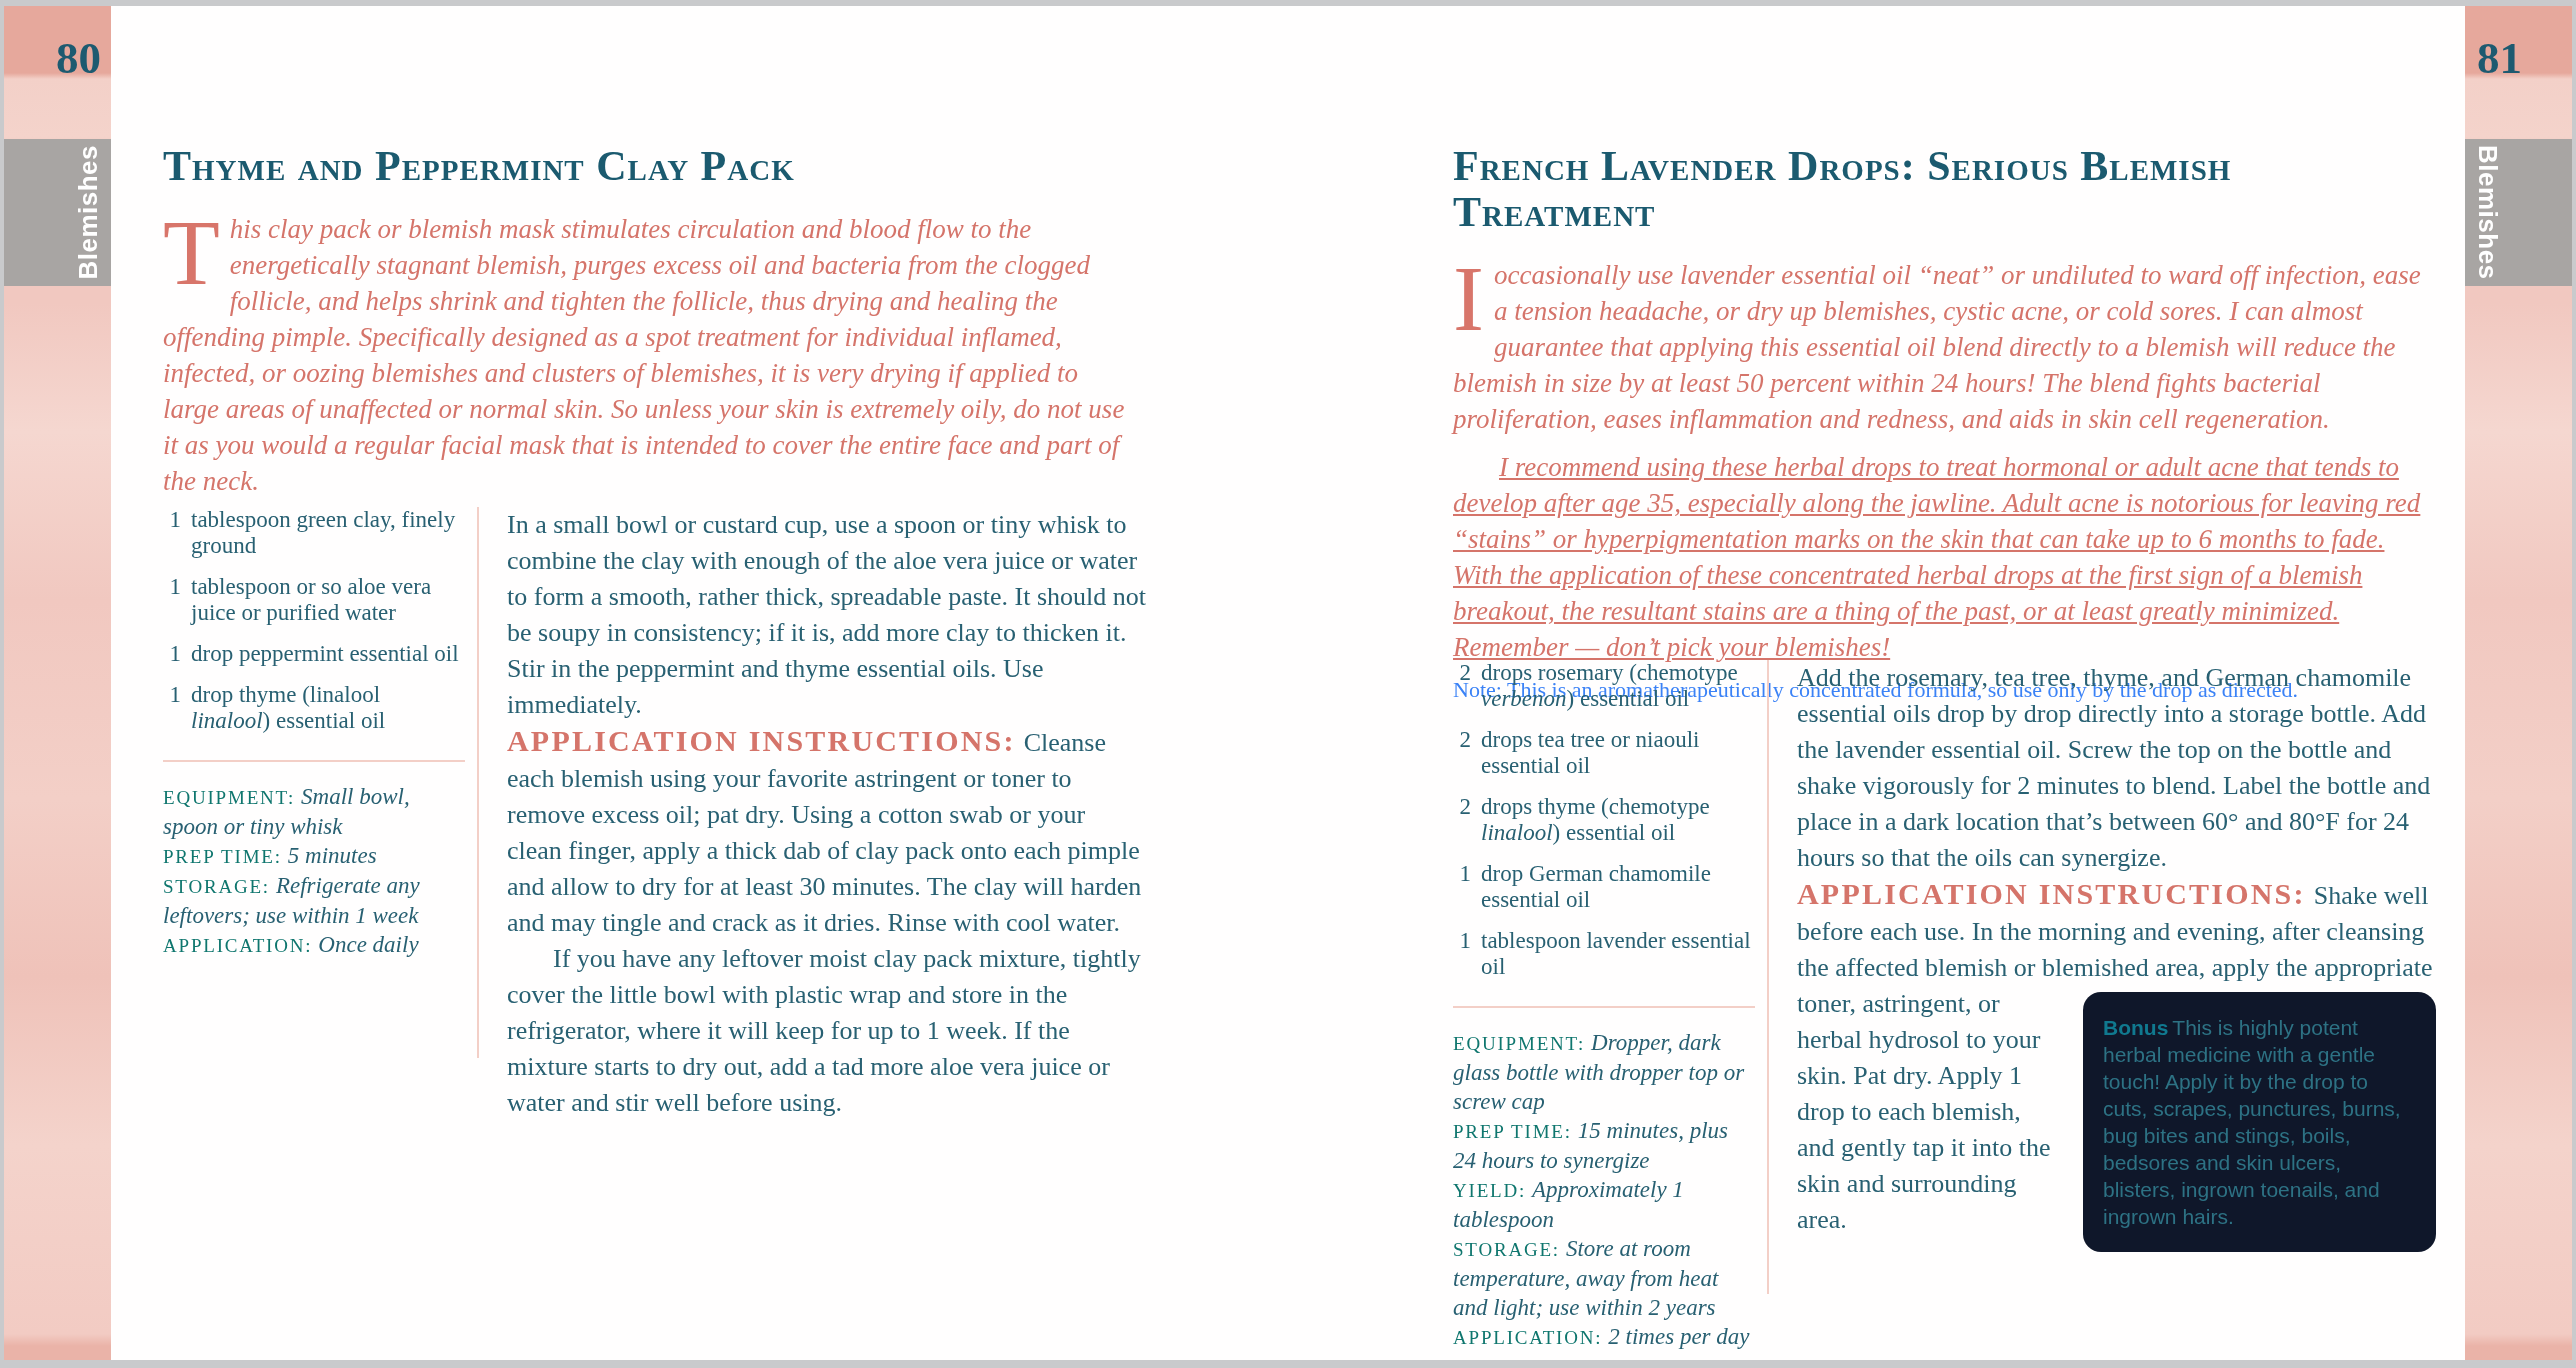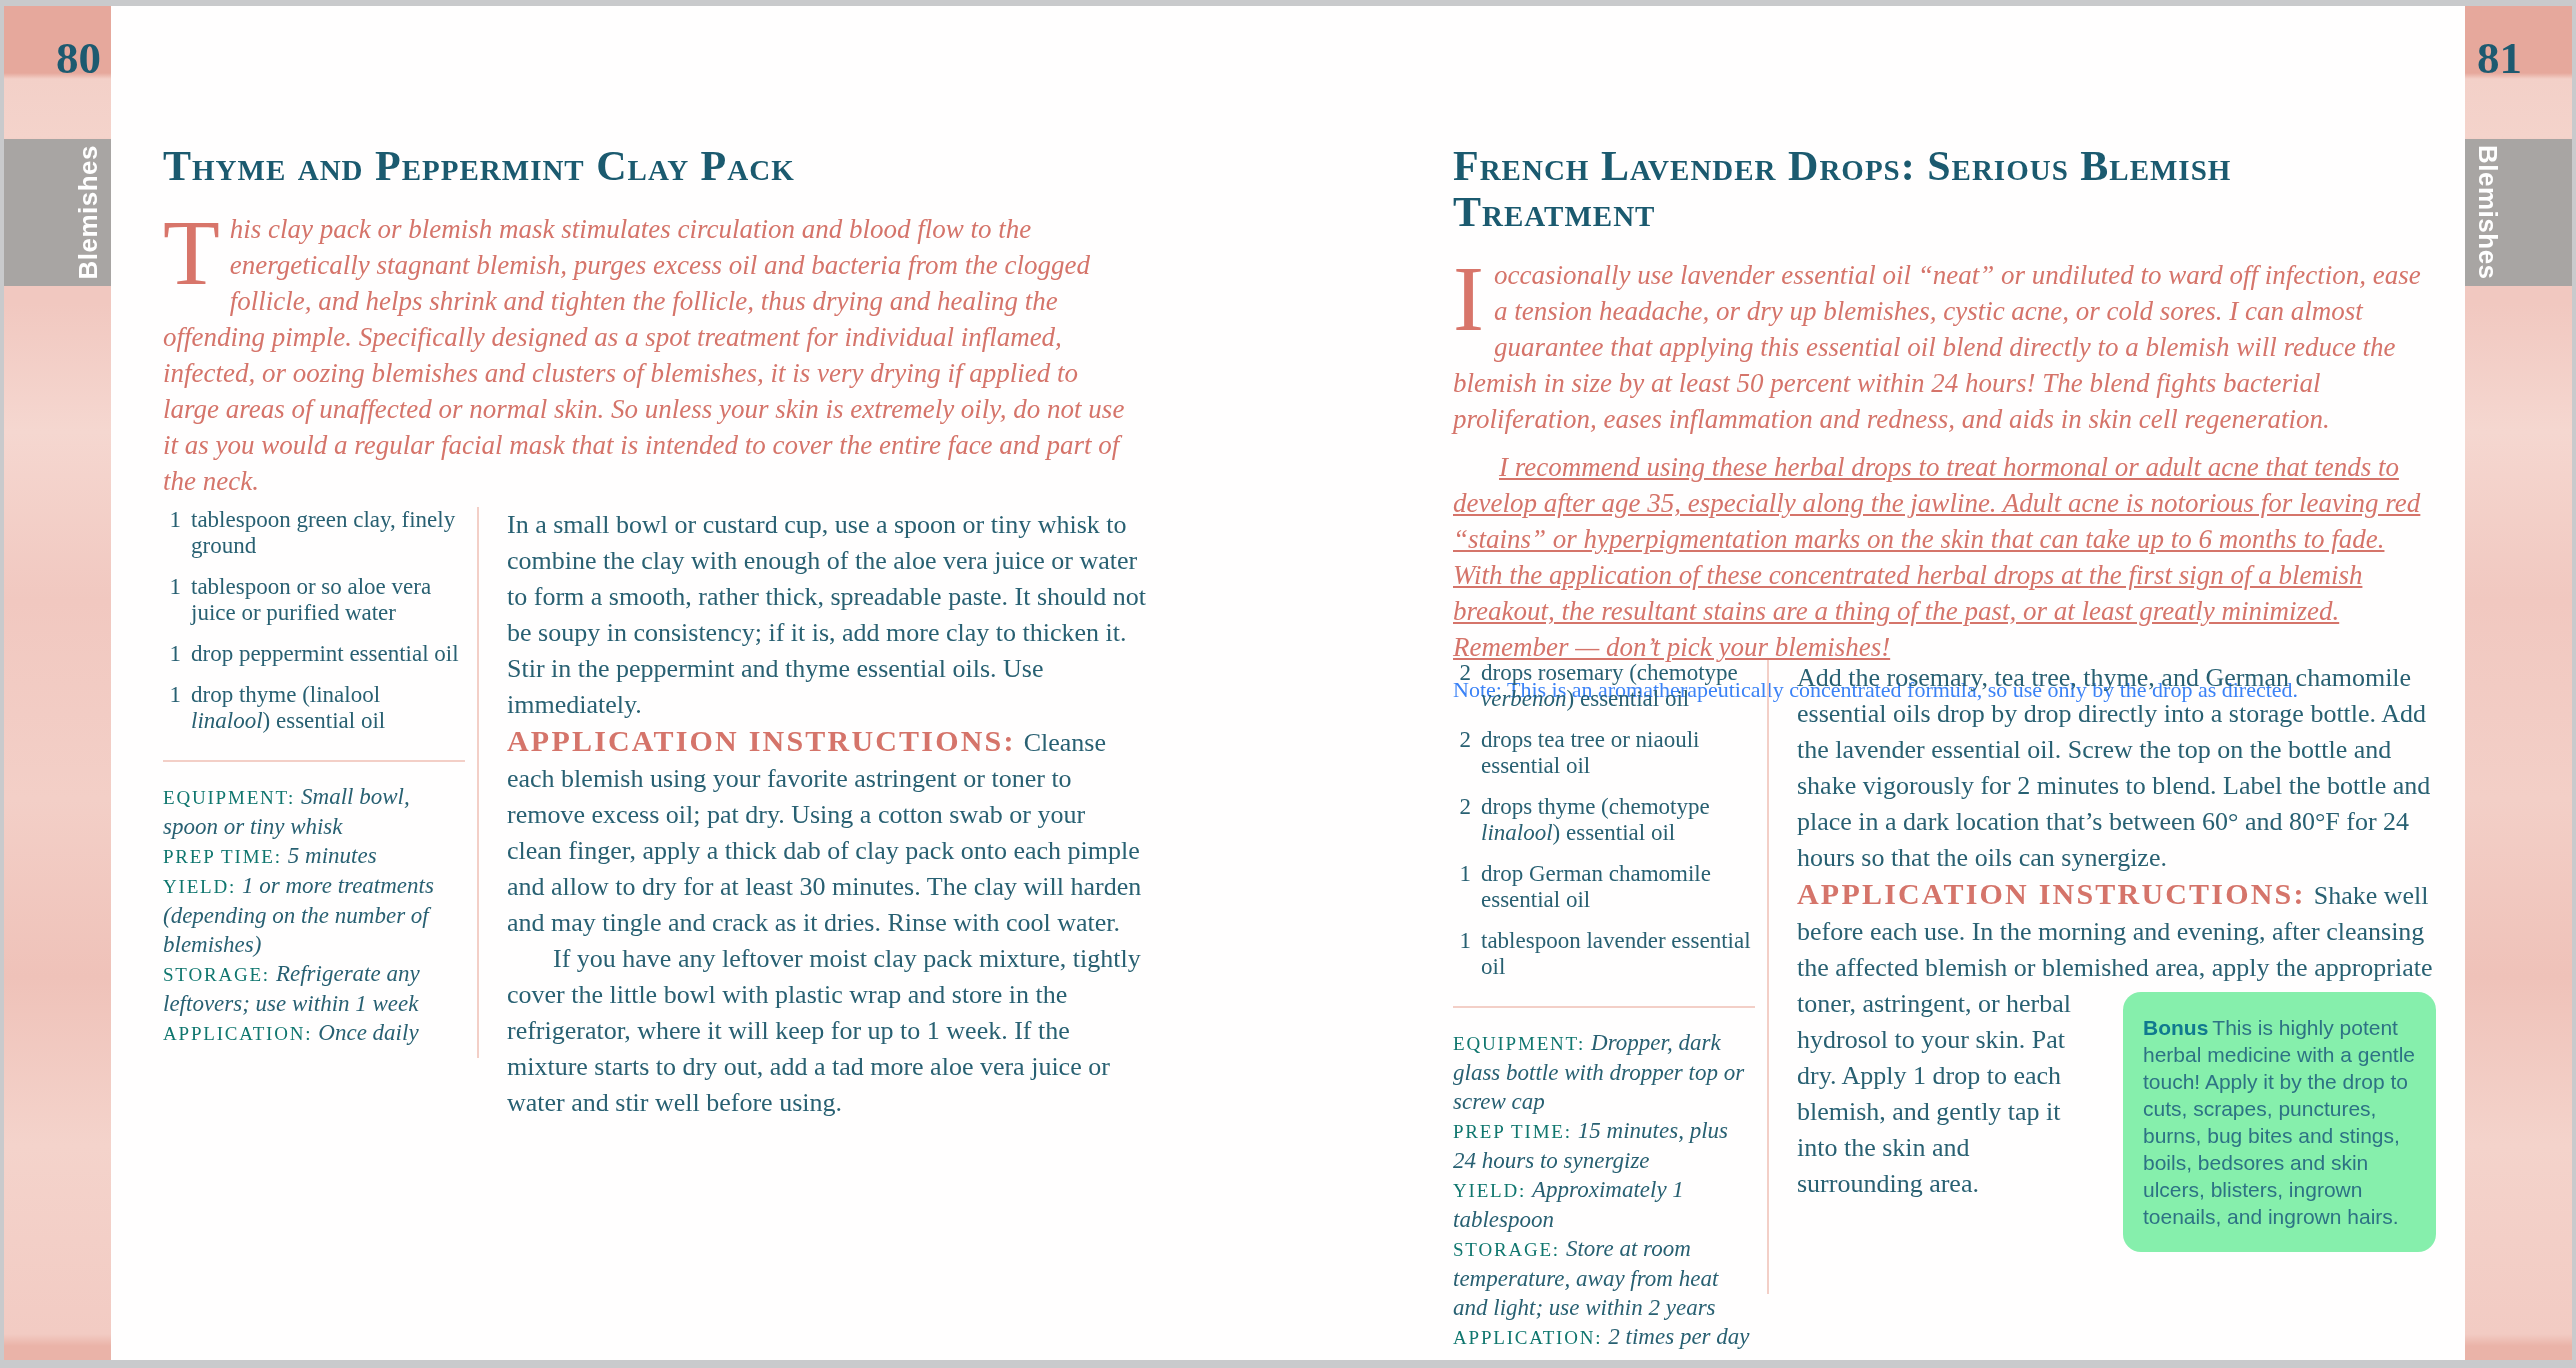--- a/index.html
+++ b/index.html
@@ -90,23 +90,23 @@
   .qty { flex:none; width:18px; text-align:right; }
   .rule { border-top:2px solid #f3cfc7; margin:26px 0 20px; }
   .equip-row { font-size:23px; line-height:29px; color:#286072; }
   .elabel {
     color:#0f766e; text-transform:uppercase;
     font-size:19px; letter-spacing:1.8px; margin-right:6px;
   }
   .evalue { font-style:italic; }
 
   .bonus-box {
-    display:block; float:right; width:313px;
+    display:block; float:right; width:353px;
     margin:6px 0 12px 24px; padding:22px 20px;
-    background:#86efac; border-radius:18px;
+    background:#0f172a; border-radius:18px;
     font-family:"Liberation Sans", sans-serif;
     font-size:21px; line-height:27px; color:#2d7284;
   }
   .bonus-label { font-weight:bold; color:#10798f; margin-right:4px; }
 </style>
 </head>
 <body>
 
 <div class="spread">
 
@@ -146,21 +146,20 @@
             </li>
           <li class="ing">
               <span class="qty">1</span>
               <span class="ing-text"><span>drop thyme (linalool </span><em>linalool</em><span>) essential oil</span></span>
             </li>
         </ul>
         <div class="rule"></div>
         <div class="equip">
           <div class="equip-row"><span class="elabel">Equipment:</span><span class="evalue">Small bowl, spoon or tiny whisk</span></div>
           <div class="equip-row"><span class="elabel">Prep time:</span><span class="evalue">5 minutes</span></div>
-          <div class="equip-row"><span class="elabel">Yield:</span><span class="evalue">1 or more treatments (depending on the number of blemishes)</span></div>
           <div class="equip-row"><span class="elabel">Storage:</span><span class="evalue">Refrigerate any leftovers; use within 1 week</span></div>
           <div class="equip-row"><span class="elabel">Application:</span><span class="evalue">Once daily</span></div>
         </div>
       </div>
       <div class="vrule vrule-left"></div>
       <div class="col-b">
         <p>In a small bowl or custard cup, use a spoon or tiny whisk to combine the clay with enough of the aloe vera juice or water to form a smooth, rather thick, spreadable paste. It should not be soupy in consistency; if it is, add more clay to thicken it. Stir in the peppermint and thyme essential oils. Use immediately.</p>
         <p><span class="red-label">Application Instructions:</span><span>Cleanse each blemish using your favorite astringent or toner to remove excess oil; pat dry. Using a cotton swab or your clean finger, apply a thick dab of clay pack onto each pimple and allow to dry for at least 30 minutes. The clay will harden and may tingle and crack as it dries. Rinse with cool water.</span></p>
         <p class="indent">If you have any leftover moist clay pack mixture, tightly cover the little bowl with plastic wrap and store in the refrigerator, where it will keep for up to 1 week. If the mixture starts to dry out, add a tad more aloe vera juice or water and stir well before using.</p>
       </div>

